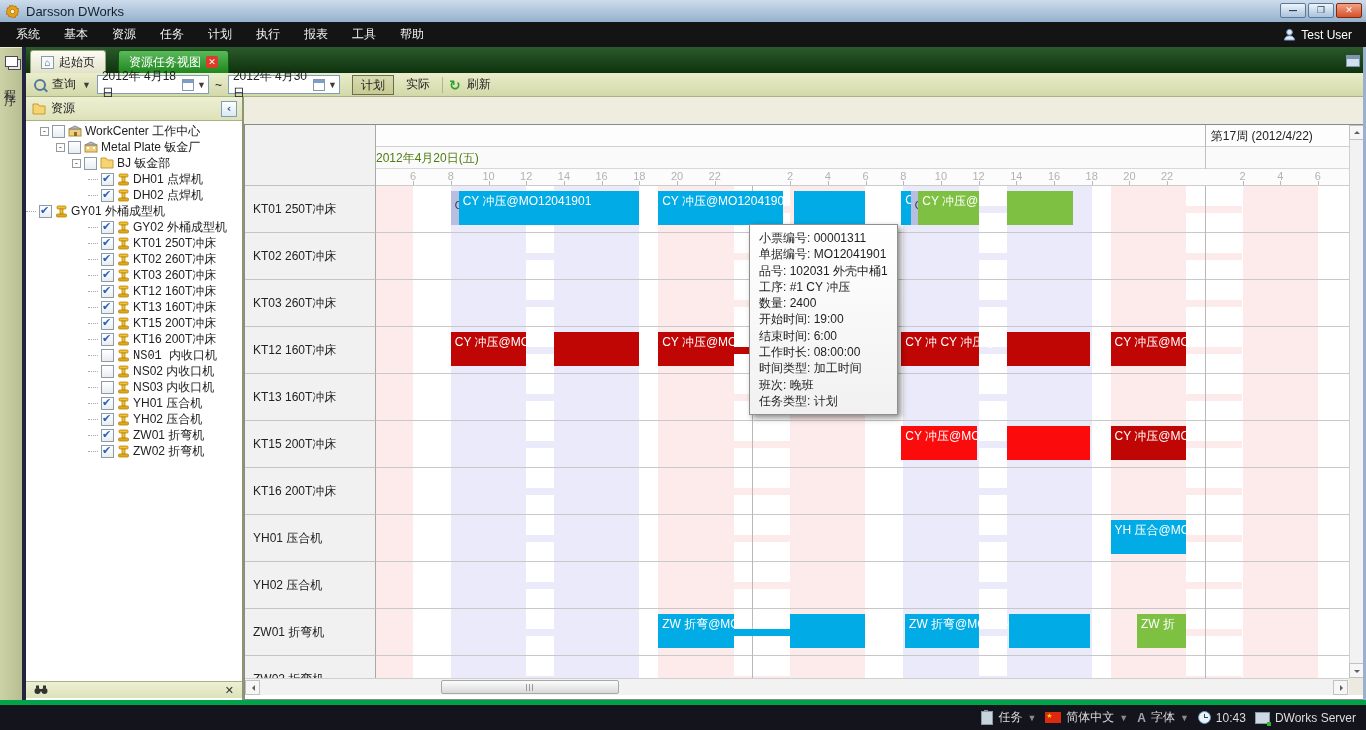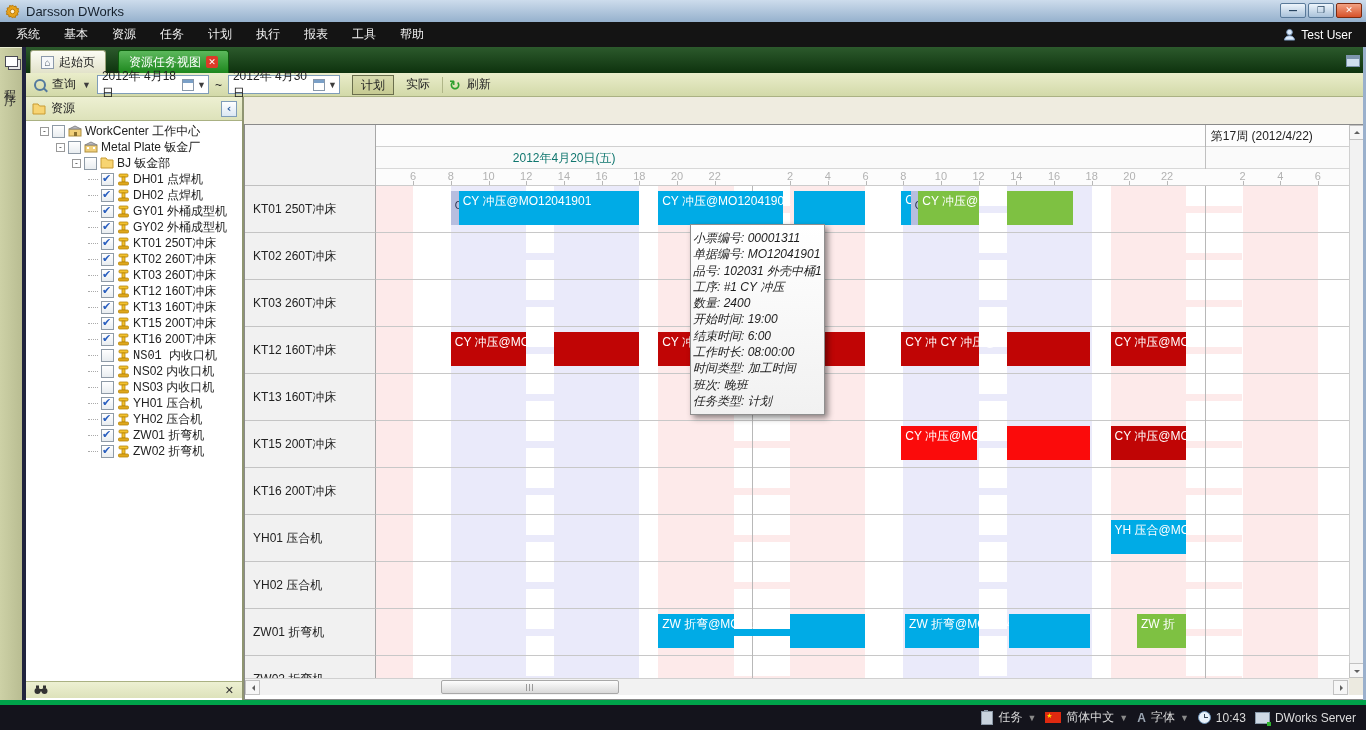--- a/index.html
+++ b/index.html
@@ -60,21 +60,21 @@
   .gtab.on{height:26px;line-height:25px;background:#fff;position:relative;z-index:2;}
   .gtab.on .focus{outline:1px dotted #666;padding:1px 2px;}
   .gframe{position:absolute;left:0;top:27px;width:1121px;height:576px;background:#fff;border:1px solid #8a8a8a;box-sizing:border-box;}
   .g-corner{position:absolute;left:0;top:0;width:131px;height:61px;background:#f1f1f1;border-right:1px solid #a8a8a8;border-bottom:1px solid #c0c0c0;box-sizing:border-box;}
   .g-labels{position:absolute;left:0;top:61px;width:131px;height:492px;overflow:hidden;}
   .g-label{width:131px;height:47px;background:#f1f1f1;border-right:1px solid #a8a8a8;border-bottom:1px solid #c4c4c4;box-sizing:border-box;display:flex;align-items:center;padding-left:8px;}
   .g-timeline{position:absolute;left:131px;top:0;width:973px;height:553px;overflow:hidden;}
   .g-weekrow{position:absolute;left:0;top:0;width:973px;height:22px;border-bottom:1px solid #d0d0d0;box-sizing:border-box;background:#fdfdfd;}
   .g-weekcell{position:absolute;top:0;height:22px;border-left:1px solid #b4b4b4;box-sizing:border-box;padding:3px 0 0 5px;}
   .g-dayrow{position:absolute;left:0;top:22px;width:973px;height:22px;border-bottom:1px solid #d8d8d8;box-sizing:border-box;background:#fafafa;}
-  .g-daycell{position:absolute;top:0;height:22px;border-left:1px solid #c0c0c0;box-sizing:border-box;text-align:center;padding-top:3px;color:#0f766e;}
+  .g-daycell{position:absolute;top:0;height:22px;border-left:1px solid #c0c0c0;box-sizing:border-box;text-align:left;padding-top:3px;color:#4d7c0f;}
   .g-hourrow{position:absolute;left:0;top:44px;width:973px;height:17px;border-bottom:1px solid #cccccc;box-sizing:border-box;background:#fcfcfc;}
   .g-hlabel{position:absolute;top:1px;width:30px;margin-left:-15px;text-align:center;color:#b2b2b2;font-size:11px;}
   .g-htick{position:absolute;bottom:0;width:1px;height:4px;background:#b8b8b8;}
   .g-body{position:absolute;left:0;top:61px;width:973px;height:492px;overflow:hidden;background:#fff;}
   .g-rowline{position:absolute;left:0;width:973px;height:1px;background:#c8c8c8;}
   .g-band{position:absolute;}
   .g-dayline{position:absolute;top:0;width:1px;height:492px;background:#b8b8b8;}
   .g-bar{position:absolute;height:34px;box-sizing:border-box;color:#fff;white-space:nowrap;padding:2px 0 0 4px;font-size:12px;overflow:visible;z-index:5;}
   .g-bar.thin{height:7px;z-index:4;}
   .g-bar.darktext{color:#27304d;font-size:10px;padding-top:9px;}
@@ -84,21 +84,21 @@
   .sbtn{position:absolute;width:15px;height:15px;background:#f6f6f6;border:1px solid #c2c2c2;box-sizing:border-box;}
   .sbtn::after{content:'';position:absolute;left:4px;top:5px;border:3px solid transparent;}
   .sbtn.left::after{border-right-color:#606060;left:3px;top:4px;}
   .sbtn.right::after{border-left-color:#606060;left:6px;top:4px;}
   .sbtn.up::after{border-bottom-color:#606060;left:4px;top:2px;}
   .sbtn.down::after{border-top-color:#606060;left:4px;top:6px;}
   .hthumb{position:absolute;left:196px;top:1px;width:178px;height:14px;background:linear-gradient(#fdfdfd,#d9d9d9);border:1px solid #a8a8a8;border-radius:2px;box-sizing:border-box;}
   .hthumb::after{content:'';position:absolute;left:50%;top:3px;width:8px;height:7px;margin-left:-4px;background:repeating-linear-gradient(90deg,#9a9a9a 0 1px,transparent 1px 3px);}
   .scorner{position:absolute;left:1104px;top:553px;width:16px;height:17px;background:#eceae0;}
   
-  .tooltip{position:absolute;left:690px;top:224px;z-index:50;background:linear-gradient(#ffffff,#f1f1f1);border:1px solid #8f8f8f;box-shadow:3px 3px 6px rgba(0,0,0,0.45);padding:5px 2px;white-space:nowrap;font-style:italic;}
+  .tooltip{position:absolute;left:749px;top:224px;z-index:50;background:linear-gradient(#ffffff,#f1f1f1);border:1px solid #8f8f8f;box-shadow:3px 3px 6px rgba(0,0,0,0.45);padding:5px 9px;white-space:nowrap;}
   .tooltip div{line-height:16.3px;color:#1d1d1d;}
   
   .greenstrip{position:absolute;left:0;top:700px;width:1366px;height:5px;background:#00a34a;}
   .statusbar{position:absolute;left:0;top:705px;width:1366px;height:25px;background:#14141c;display:flex;align-items:center;justify-content:flex-end;gap:9px;padding-right:10px;box-sizing:border-box;color:#dcdcdc;}
   .sb-item{display:flex;align-items:center;gap:5px;}
   .sb-caret{color:#8a8a8a;font-size:9px;}
   .ic-clip{width:10px;height:12px;border:1px solid #8b98a6;background:#c9d3dd;position:relative;}
   .ic-clip::before{content:'';position:absolute;top:-2px;left:2px;width:4px;height:2px;background:#8b98a6;}
   .ic-flag{width:16px;height:11px;background:#de2910;position:relative;color:#ffde00;font-size:7px;line-height:8px;padding-left:1px;box-sizing:border-box;}
   .ic-font{color:#9aa4b0;font-weight:bold;font-size:12px;}
@@ -257,21 +257,21 @@
             <div class="cb on"></div>
             <div class="tico">
               <svg width="13" height="13" viewBox="0 0 13 13">
                 <rect x="2" y="1" width="9" height="3" rx="1" fill="#f2c12e" stroke="#b8860b" stroke-width=".8"></rect>
                 <rect x="5" y="4" width="3" height="5" fill="#f2c12e" stroke="#b8860b" stroke-width=".8"></rect>
                 <rect x="1.5" y="9" width="10" height="3" rx="1" fill="#e0a81c" stroke="#b8860b" stroke-width=".8"></rect>
               </svg>
             </div>
             <div>DH02 点焊机</div>
           </div>
-          <div class="trow" style="padding-left: 62px;">
+          <div class="trow" style="">
             <div class="stub"></div>
             <div class="cb on"></div>
             <div class="tico">
               <svg width="13" height="13" viewBox="0 0 13 13">
                 <rect x="2" y="1" width="9" height="3" rx="1" fill="#f2c12e" stroke="#b8860b" stroke-width=".8"></rect>
                 <rect x="5" y="4" width="3" height="5" fill="#f2c12e" stroke="#b8860b" stroke-width=".8"></rect>
                 <rect x="1.5" y="9" width="10" height="3" rx="1" fill="#e0a81c" stroke="#b8860b" stroke-width=".8"></rect>
               </svg>
             </div>
             <div>GY01 外桶成型机</div>

